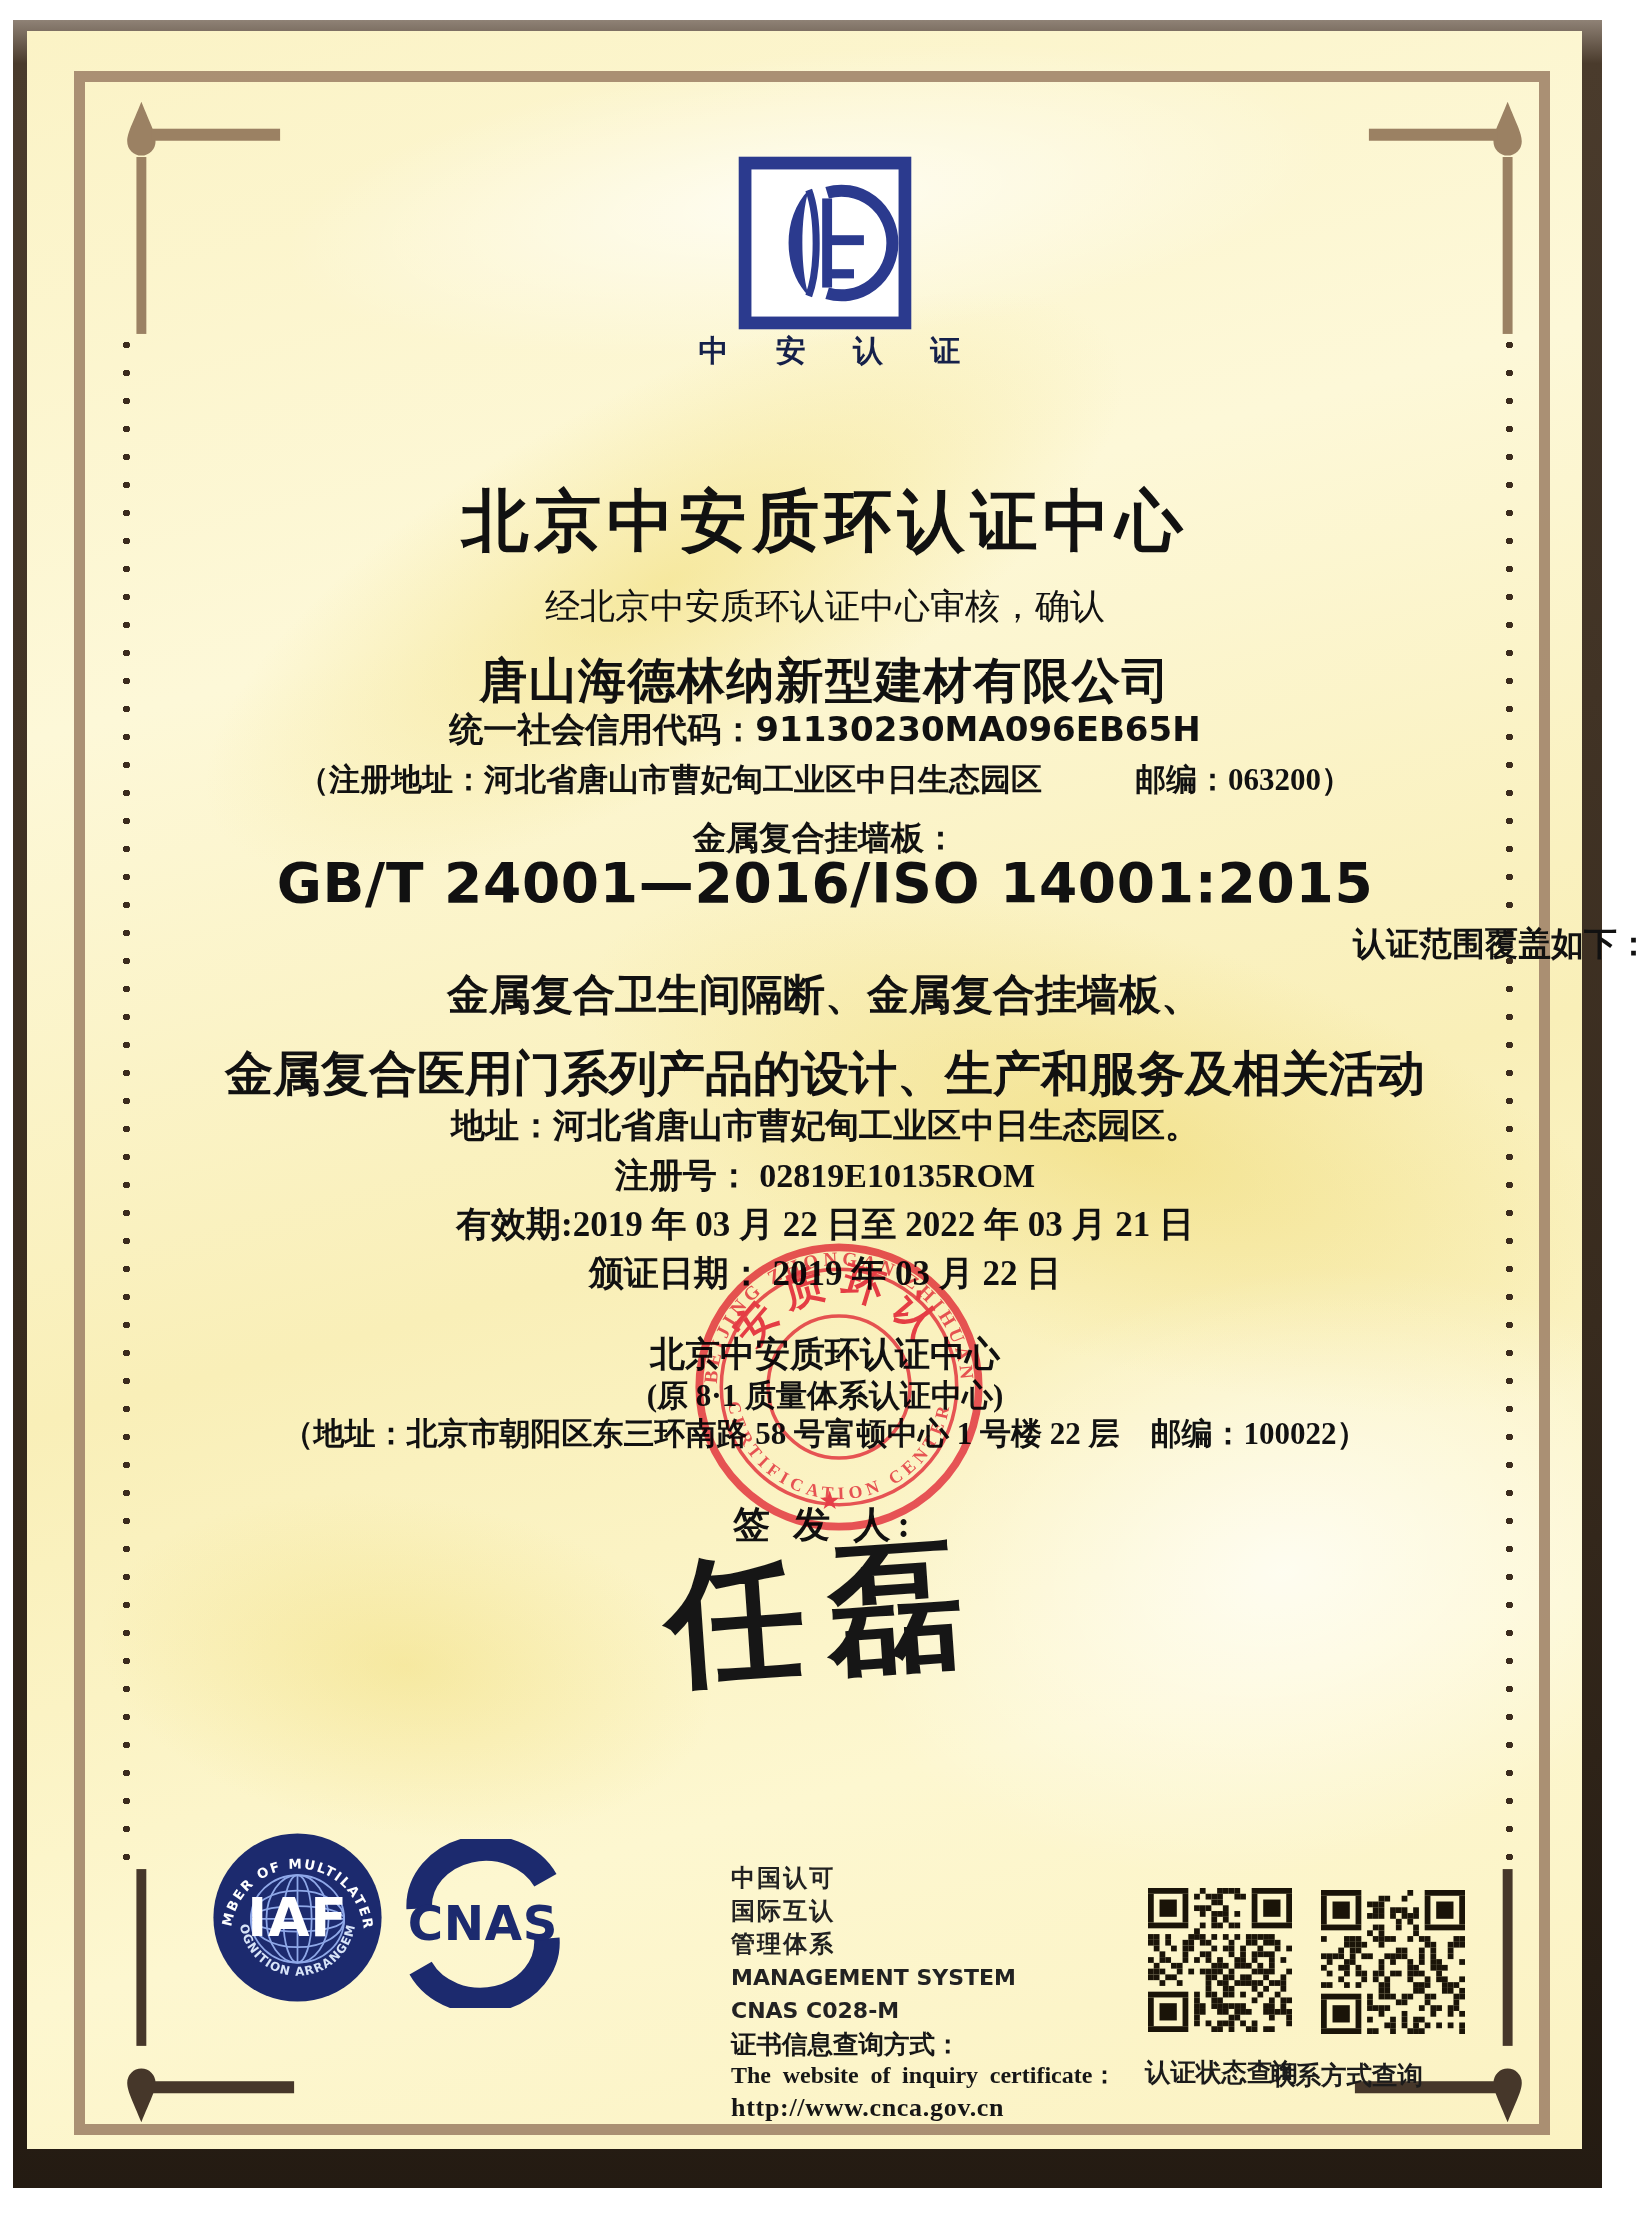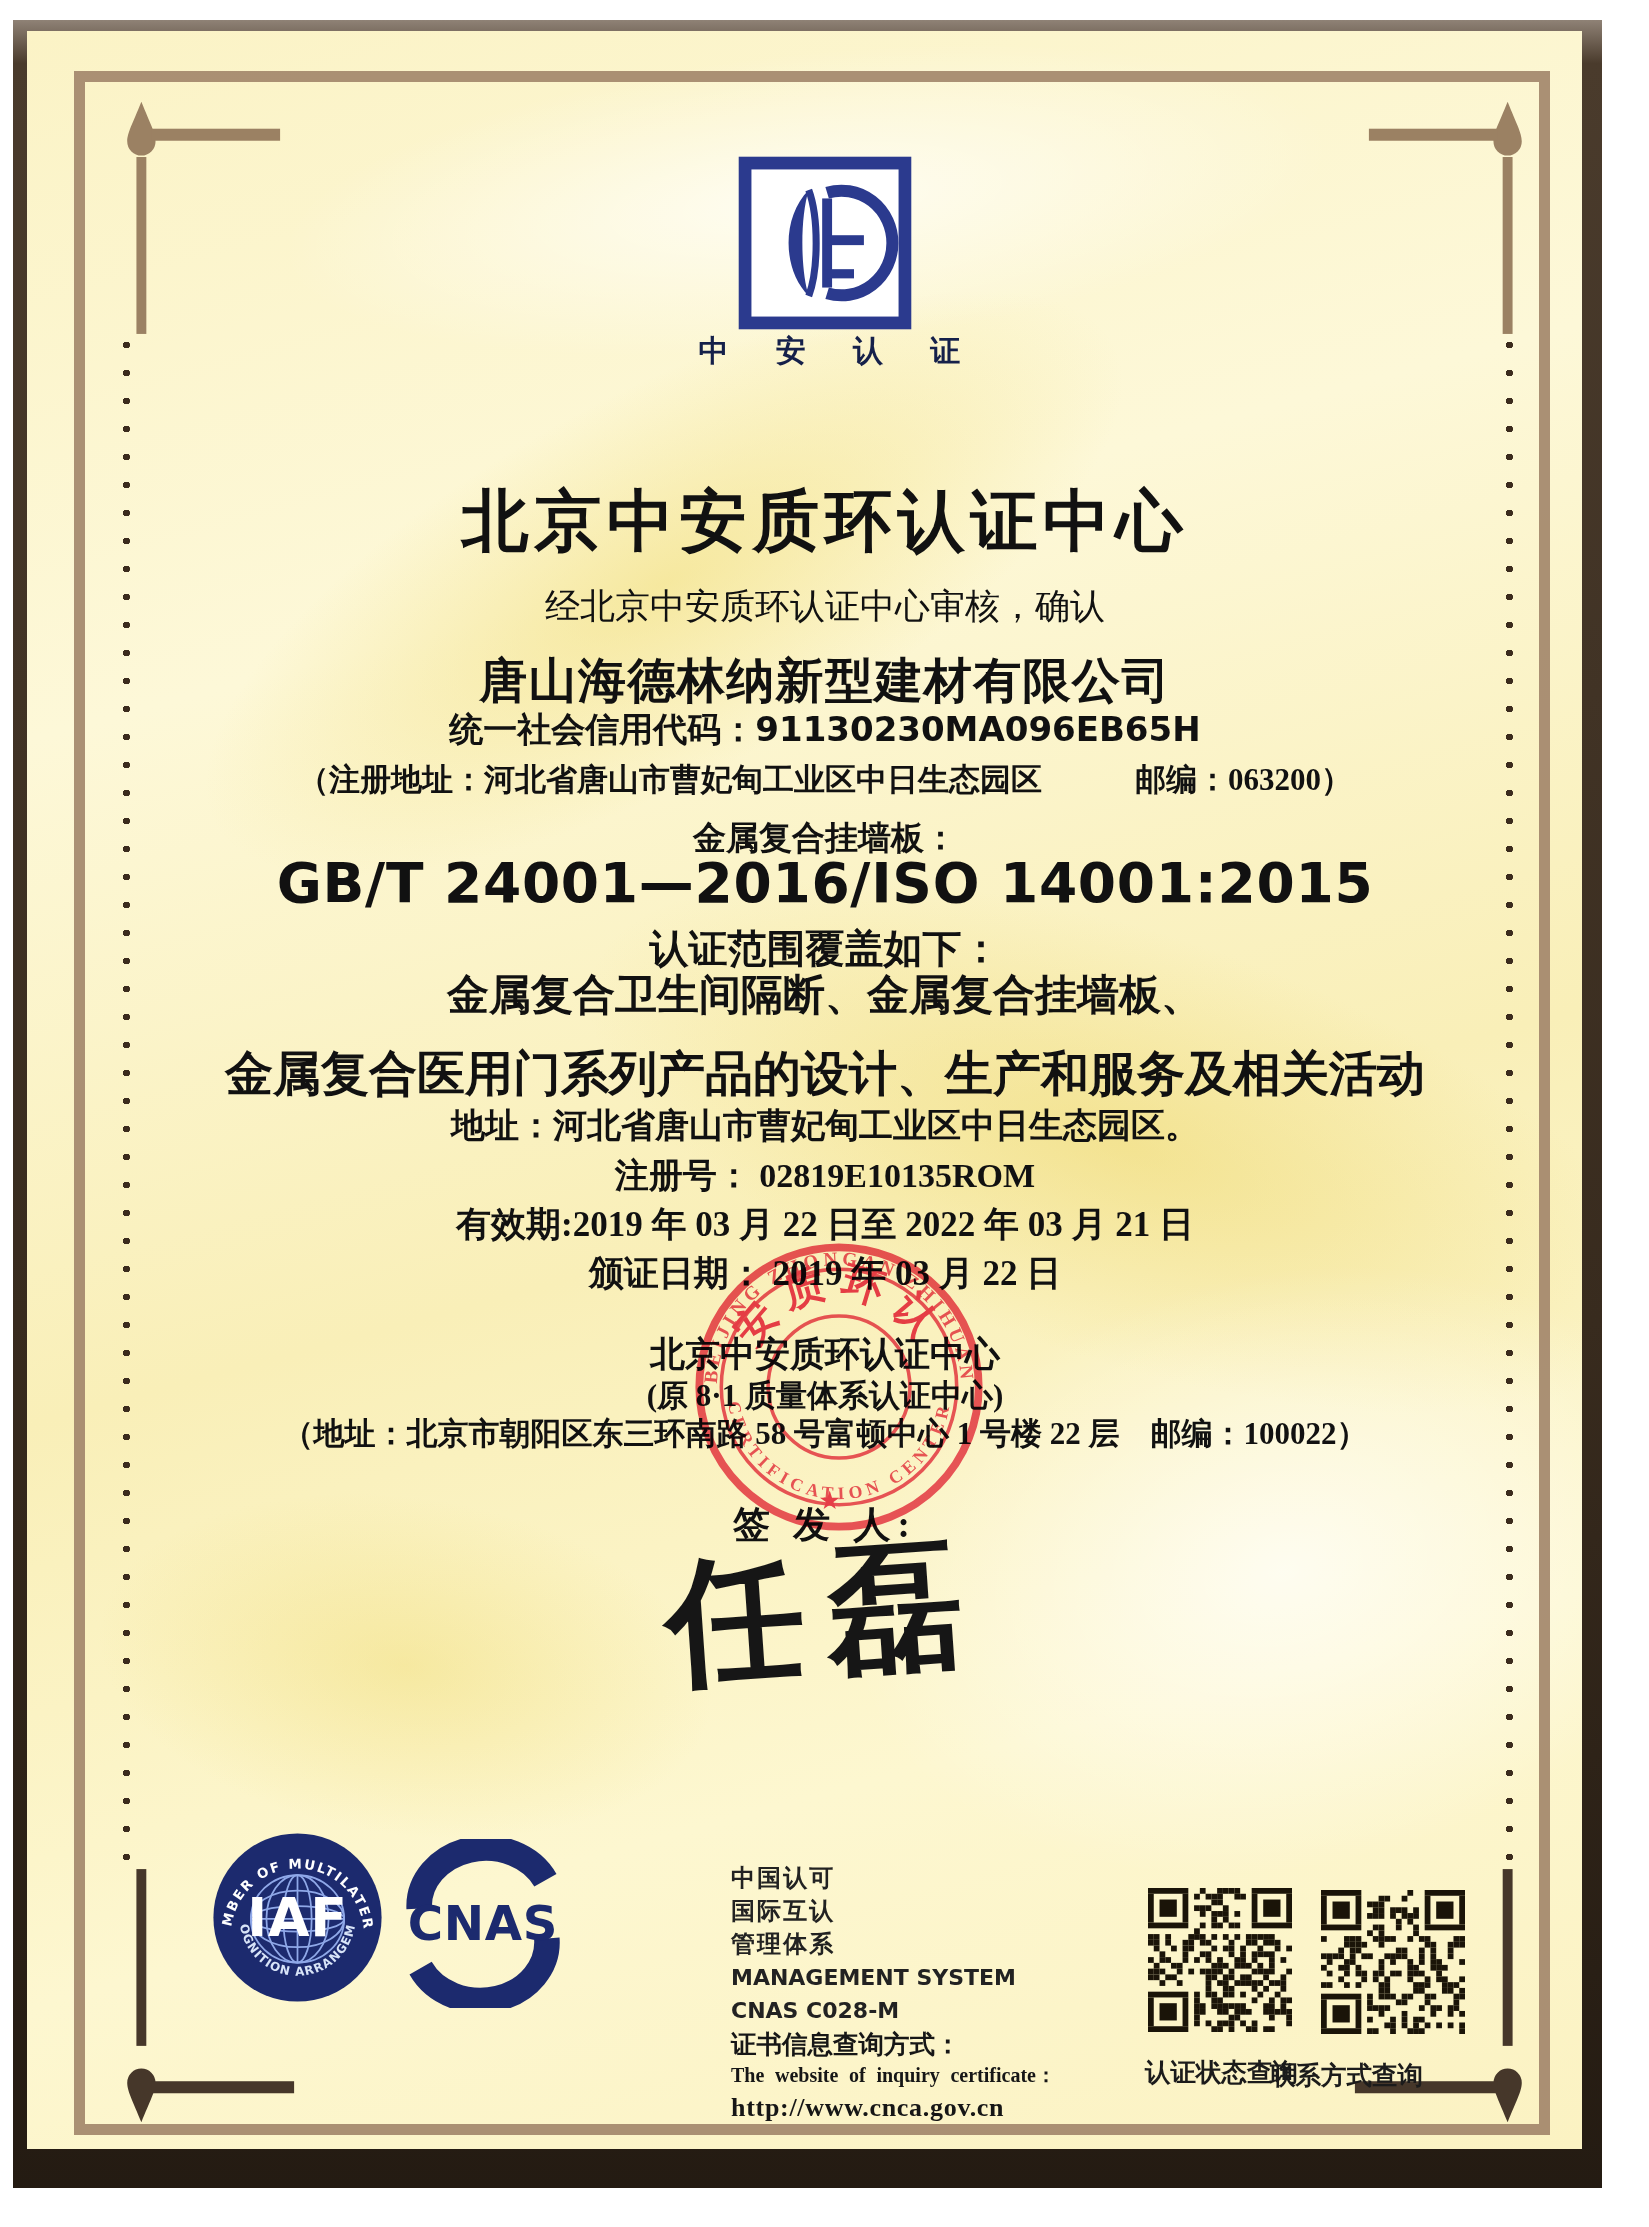--- a/index.html
+++ b/index.html
@@ -34,21 +34,21 @@
   .txt{position:absolute;left:0;right:0;text-align:center;color:#111;}
   .hei{font-family:"DejaVu Sans","Liberation Sans",sans-serif;font-weight:bold;}
   .song{font-family:"Liberation Serif","DejaVu Serif",serif;}
   .t-title{top:476px;font-size:67px;letter-spacing:5.7px;}
   .t-audit{top:583px;font-size:35px;font-weight:400;}
   .t-company{top:649px;font-size:48px;letter-spacing:1.4px;}
   .t-credit{top:707px;font-size:34px;}
   .t-regaddr{top:759px;font-size:31px;font-weight:600;}
   .t-conform{top:816px;font-size:33px;}
   .t-standard{top:851px;font-size:55px;letter-spacing:0.7px;}
-  .t-scopelabel{top:922px;font-size:39px;}
+  .t-scopelabel{top:922px;font-size:33px;text-align:right;}
   .t-scope1{top:967px;font-size:42px;}
   .t-scope2{top:1034px;font-size:48px;margin-top:8px;}
   .t-siteaddr{top:1103px;font-size:34px;}
   .t-regno{top:1153px;font-size:34px;font-weight:bold;}
   .t-valid{top:1201px;font-size:35px;font-weight:bold;}
   .t-issued{top:1250px;font-size:35px;font-weight:bold;}
   .t-issuer{top:1331px;font-size:35px;font-weight:bold;}
   .t-former{top:1375px;font-size:31px;font-weight:600;}
   .t-issueraddr{top:1413px;font-size:31px;font-weight:600;}
   .t-signer{top:1500px;font-size:37px;font-weight:bold;letter-spacing:7px;}
@@ -57,21 +57,21 @@
   .logo-caption{position:absolute;left:0;right:0;top:331px;text-align:center;
     font-size:30px;font-weight:bold;letter-spacing:18.4px;padding-left:27px;color:#15204a;
     font-family:"DejaVu Sans","Liberation Sans",sans-serif;}
   .seal{position:absolute;left:683px;top:1231px;mix-blend-mode:multiply;opacity:.92;}
   .acc-lines{position:absolute;left:731px;top:1862px;color:#222;
     font-family:"DejaVu Sans","Liberation Sans",sans-serif;font-weight:bold;}
   .acc-lines div{font-size:24px;line-height:33px;letter-spacing:2.1px;}
   .acc-lines div.en{font-size:22px;letter-spacing:0;}
   .query{position:absolute;left:731px;top:2029px;color:#161616;font-weight:bold;}
   .query .q1{font-size:25.5px;font-family:"DejaVu Sans","Liberation Sans",sans-serif;line-height:31px;}
-  .query .q2{font-size:20px;line-height:31px;word-spacing:5.7px;}
+  .query .q2{font-size:24px;line-height:31px;word-spacing:5.7px;}
   .query .q3{font-size:26px;line-height:33px;letter-spacing:0.7px;}
   .qr-label{position:absolute;width:191px;text-align:center;font-size:25.5px;font-weight:bold;
     color:#1b1b1b;font-family:"DejaVu Sans","Liberation Sans",sans-serif;}
 </style>
 </head>
 <body>
 
 <div class="band"></div>
 
 <div class="paper">

